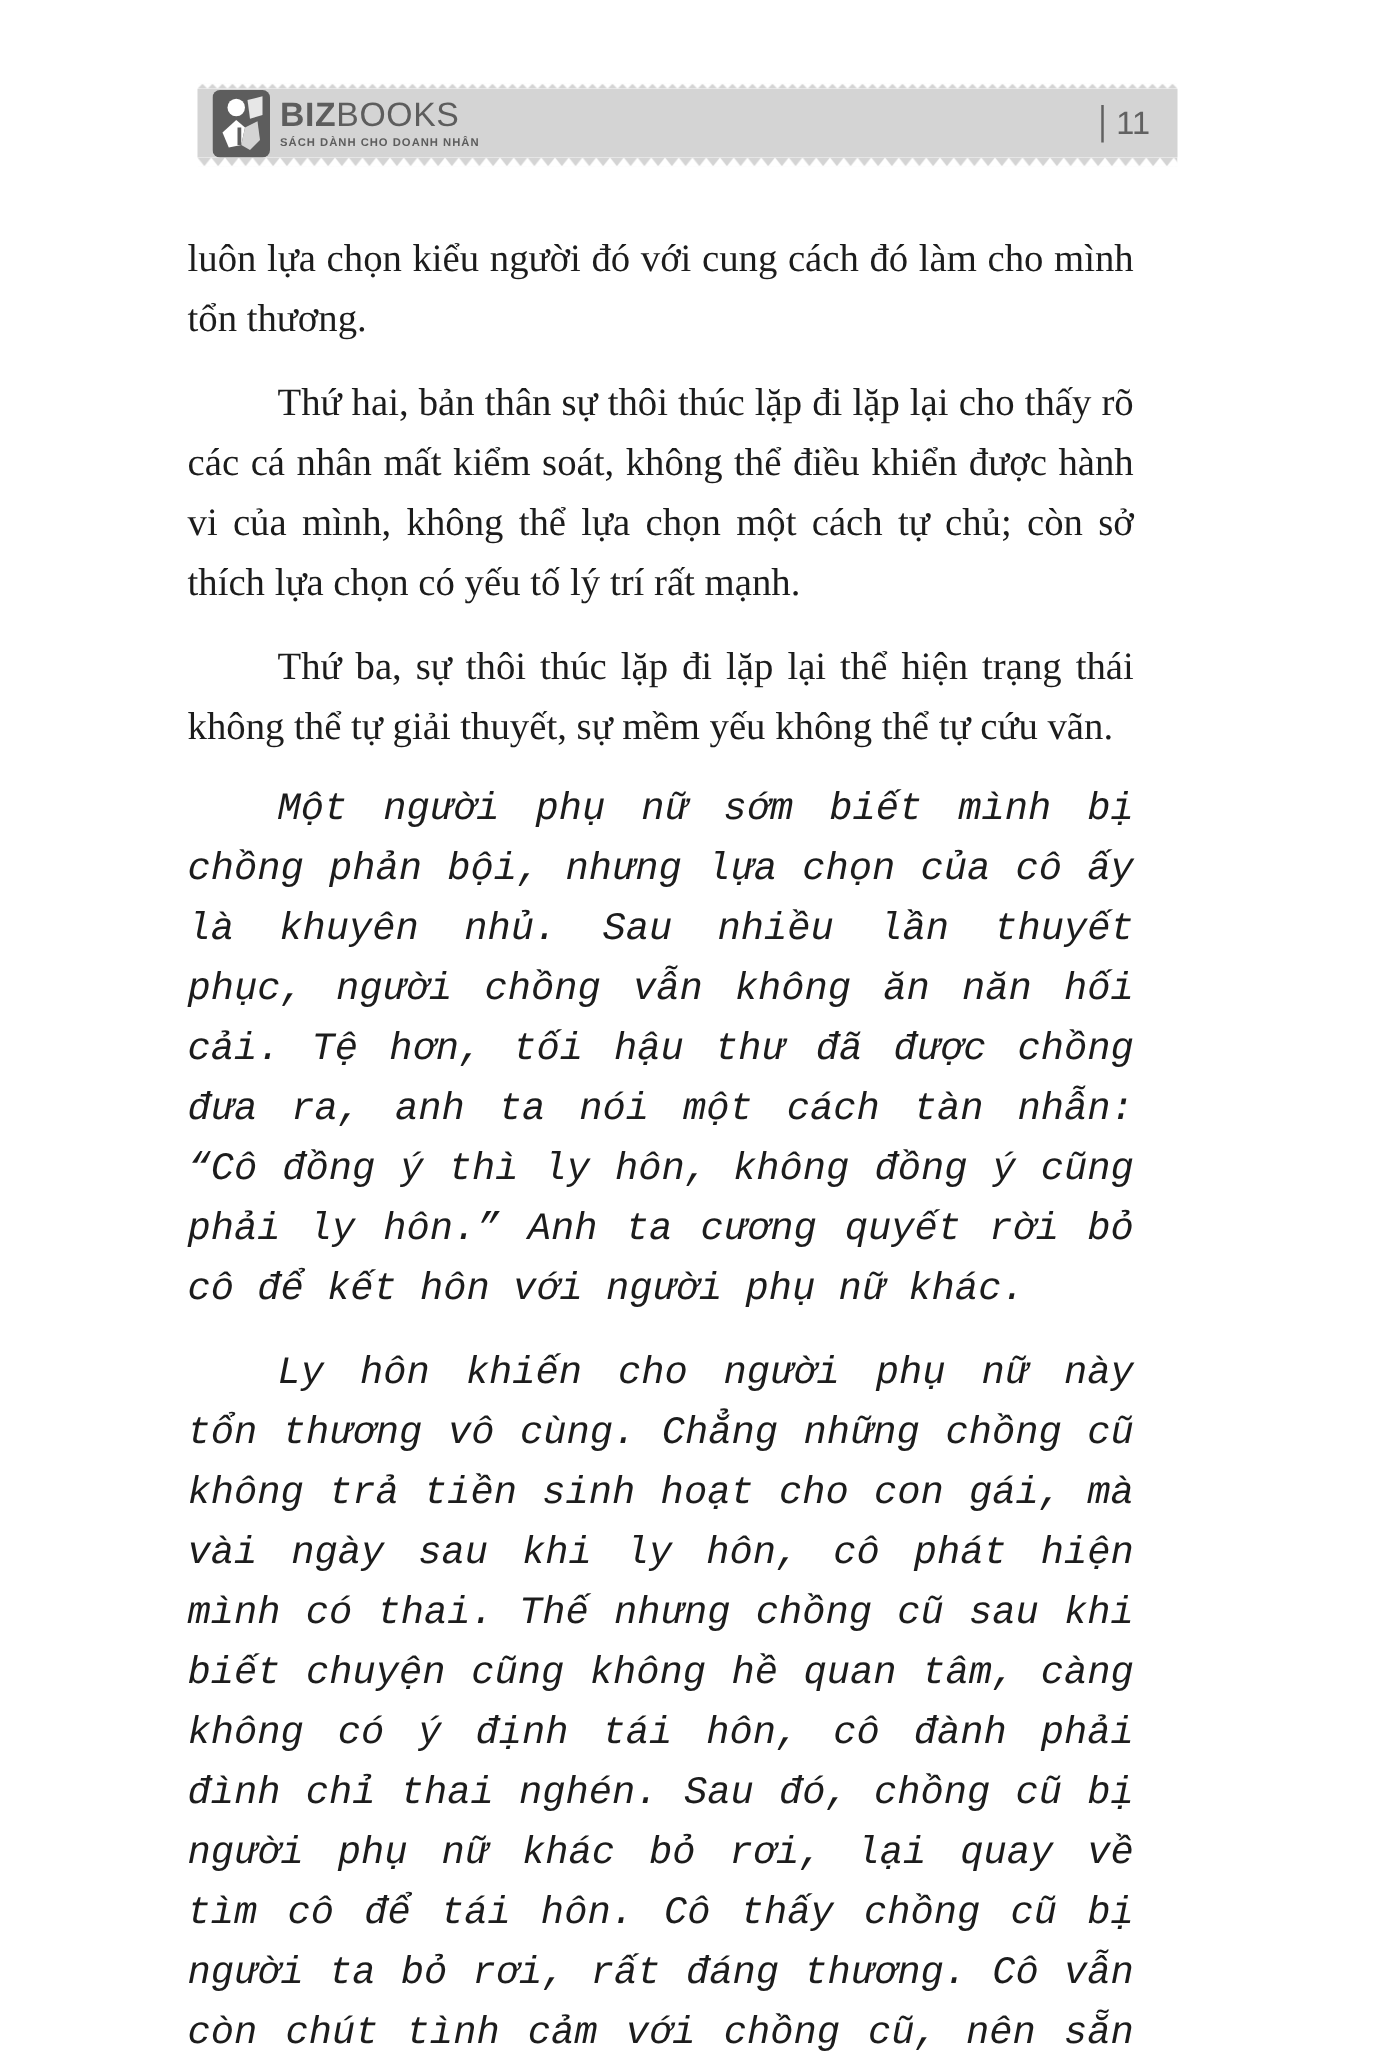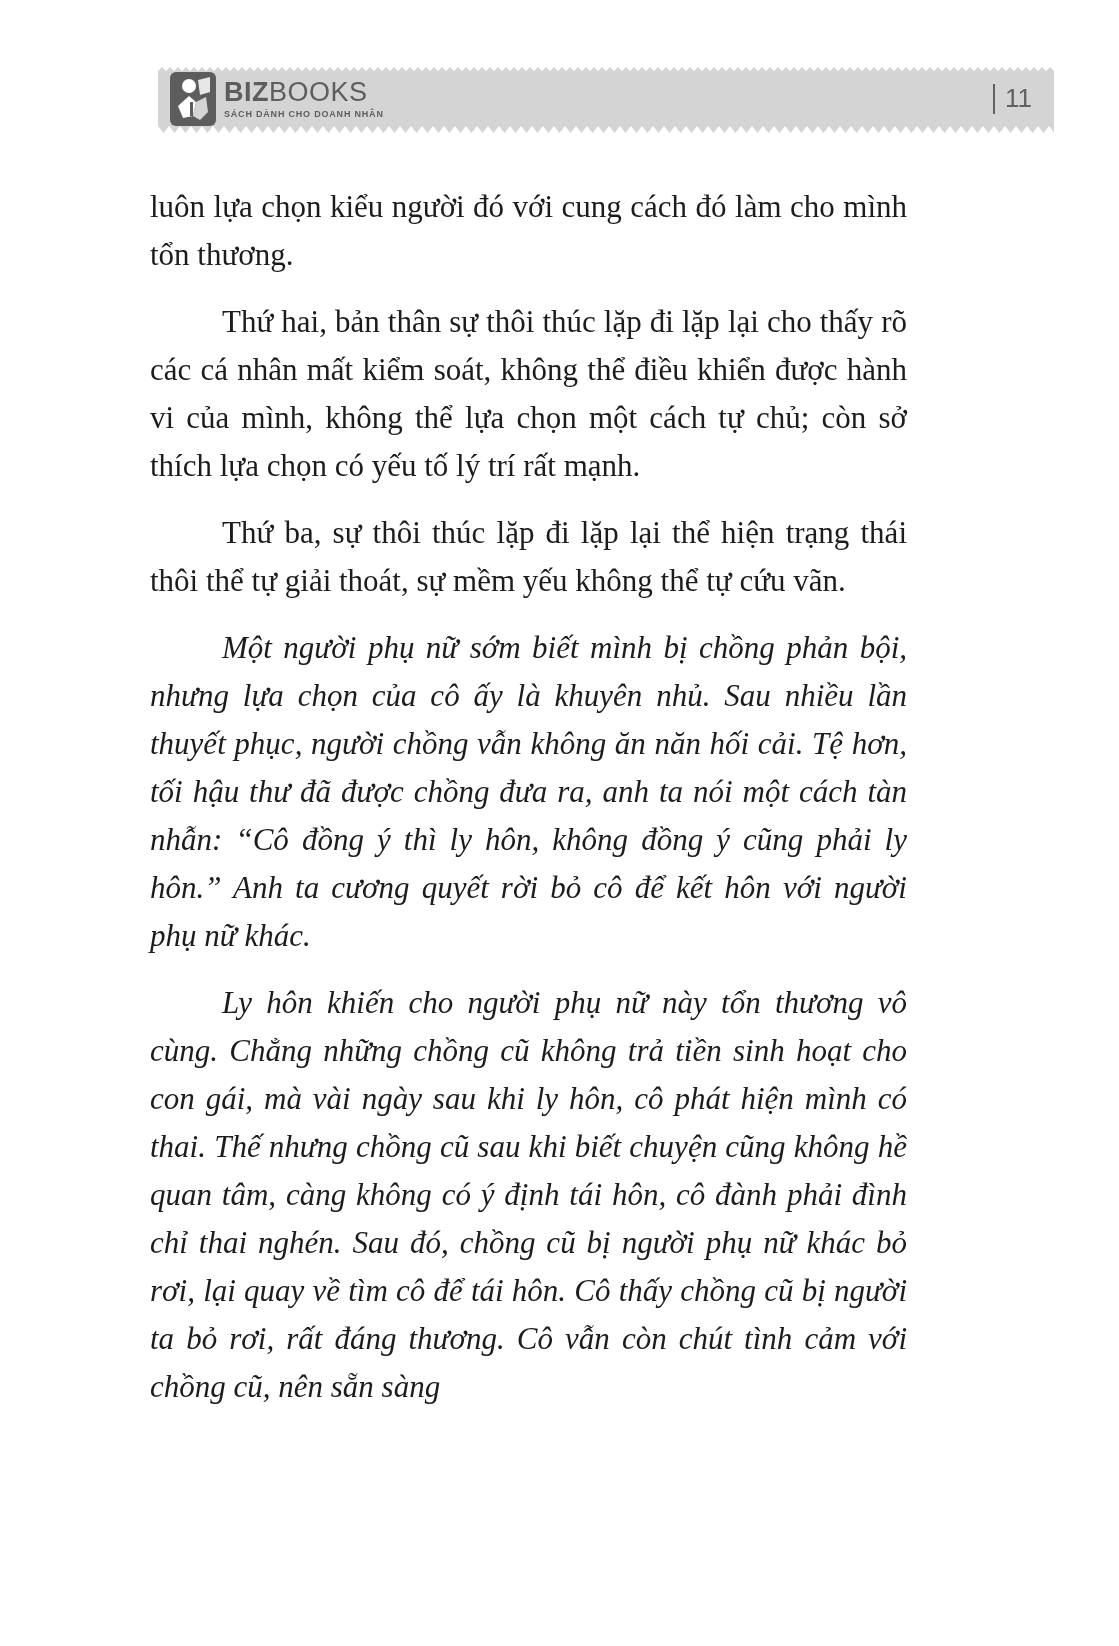--- a/index.html
+++ b/index.html
@@ -17,21 +17,21 @@
     background:var(--paper);
     overflow:hidden;
     font-family:"Liberation Serif","DejaVu Serif",serif;
   }
 
   
   .band{
     position:absolute;
     left:158px;
     top:71px;
-    width:896px;
+    width:784px;
     height:55px;
     background:var(--band);
     color:var(--band);
     text-decoration:underline;
   }
   .zz{position:absolute;left:0;width:100%;display:block;}
   .zz-top{bottom:100%;height:4px;}
   .zz-bottom{top:100%;height:7px;}
   .band-inner{
     position:relative;
@@ -87,21 +87,21 @@
     left:150px;
     top:183px;
     width:757px;
     color:var(--ink);
     font-size:31px;
     line-height:48px;
     text-align:justify;
   }
   .content p{margin:0 0 19px 0;}
   .content p.indent{text-indent:72px;}
-  .content p.italic{font-style:italic;}
+  .content p.italic{font-style:italic;font-family:Liberation Mono, monospace;}
 </style>
 </head>
 <body>
 
 <div class="page">
 
   <div class="band">
     <svg class="zz zz-top" preserveAspectRatio="none" xmlns="http://www.w3.org/2000/svg">
       <defs>
         <pattern id="zzup" width="8" height="4" patternUnits="userSpaceOnUse">
@@ -140,18 +140,18 @@
       <div class="pagenum">
         <span class="sep"></span>
         <span>11</span>
       </div>
     </div>
   </div>
 
   <div class="content" id="text-body">
       <p>luôn lựa chọn kiểu người đó với cung cách đó làm cho mình tổn thương.</p>
       <p class="indent">Thứ hai, bản thân sự thôi thúc lặp đi lặp lại cho thấy rõ các cá nhân mất kiểm soát, không thể điều khiển được hành vi của mình, không thể lựa chọn một cách tự chủ; còn sở thích lựa chọn có yếu tố lý trí rất mạnh.</p>
-      <p class="indent">Thứ ba, sự thôi thúc lặp đi lặp lại thể hiện trạng thái thôi thể tự giải thoát, sự mềm yếu không thể tự cứu vãn.</p>
+      <p class="indent">Thứ ba, sự thôi thúc lặp đi lặp lại thể hiện trạng thái không thể tự giải thuyết, sự mềm yếu không thể tự cứu vãn.</p>
       <p class="indent italic">Một người phụ nữ sớm biết mình bị chồng phản bội, nhưng lựa chọn của cô ấy là khuyên nhủ. Sau nhiều lần thuyết phục, người chồng vẫn không ăn năn hối cải. Tệ hơn, tối hậu thư đã được chồng đưa ra, anh ta nói một cách tàn nhẫn: “Cô đồng ý thì ly hôn, không đồng ý cũng phải ly hôn.” Anh ta cương quyết rời bỏ cô để kết hôn với người phụ nữ khác.</p>
       <p class="indent italic">Ly hôn khiến cho người phụ nữ này tổn thương vô cùng. Chẳng những chồng cũ không trả tiền sinh hoạt cho con gái, mà vài ngày sau khi ly hôn, cô phát hiện mình có thai. Thế nhưng chồng cũ sau khi biết chuyện cũng không hề quan tâm, càng không có ý định tái hôn, cô đành phải đình chỉ thai nghén. Sau đó, chồng cũ bị người phụ nữ khác bỏ rơi, lại quay về tìm cô để tái hôn. Cô thấy chồng cũ bị người ta bỏ rơi, rất đáng thương. Cô vẫn còn chút tình cảm với chồng cũ, nên sẵn sàng</p>
     </div>
 
 </div>
 
 </body></html>

